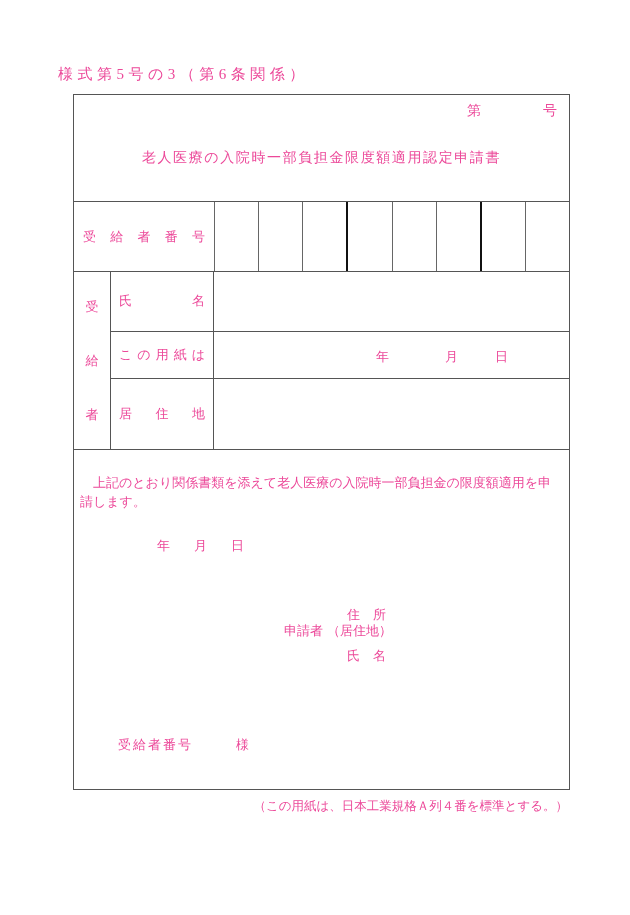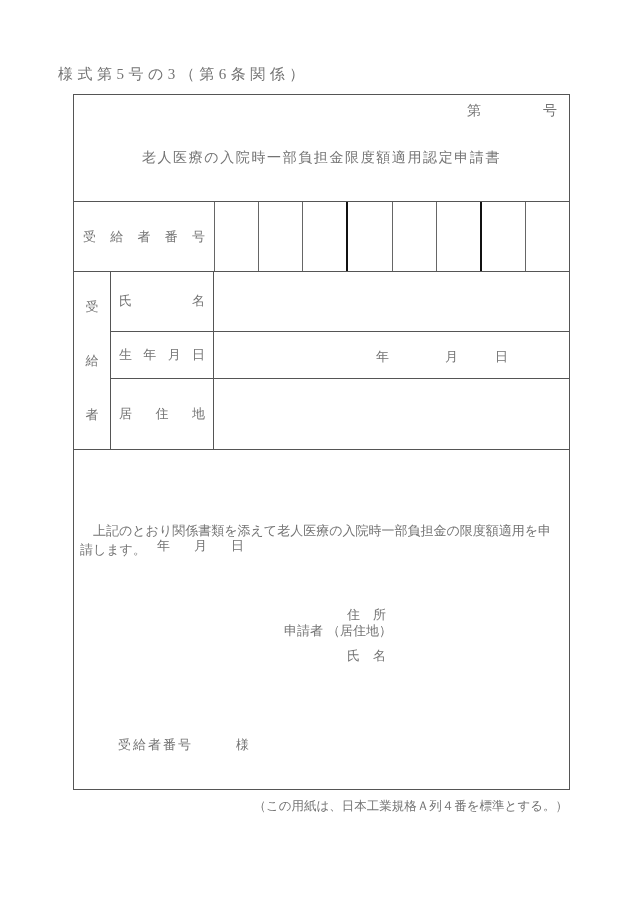--- a/index.html
+++ b/index.html
@@ -1,19 +1,19 @@
 <!DOCTYPE html>
 <html><head>
 <meta charset="utf-8">
 <style>
   html,body{margin:0;padding:0;background:#e9e9e9;}
   .sheet{
     position:relative;width:630px;height:915px;background:#ffffff;
     font-family:"Liberation Serif","DejaVu Serif",serif;
-    color:#737373;overflow:hidden;
+    color:#ec4899;overflow:hidden;
   }
   .form-code{position:absolute;left:58px;top:65px;font-size:15px;letter-spacing:4.5px;white-space:nowrap;}
   .table{position:absolute;left:73px;top:94px;width:495px;height:694px;border:1px solid #555;box-sizing:content-box;}
   
   .head-area{position:absolute;left:0;top:0;right:0;height:106px;}
   .doc-no{position:absolute;top:7px;right:12px;display:flex;gap:62px;font-size:14px;}
   .main-title{position:absolute;top:54px;left:0;width:100%;text-align:center;font-size:14px;letter-spacing:1.6px;white-space:nowrap;}
   
   .num-row{position:absolute;left:0;right:0;top:106px;height:71px;border-top:1px solid #555;border-bottom:1px solid #555;box-sizing:border-box;}
   .num-label{position:absolute;left:0;top:0;width:140px;height:69px;line-height:69px;padding:0 9px;box-sizing:border-box;
@@ -34,21 +34,21 @@
     padding:0 8px;text-align:justify;text-align-last:justify;}
   .r1 .row-label{line-height:58px;}
   .r2 .row-label{line-height:45px;}
   .r3 .row-label{line-height:69px;}
   .row-content{flex:1;position:relative;}
   .birth-cell{position:relative;width:268px;box-sizing:border-box;}
   .birth-cell .u{position:absolute;top:16px;font-size:13px;}
   .u-y{left:125px;} .u-m{left:194px;} .u-d{left:244px;}
   .gender-cell{width:87px;border-left:1px solid #777;box-sizing:border-box;text-align:center;line-height:45px;font-size:13px;white-space:nowrap;}
   
-  .statement{position:absolute;left:6px;top:379px;width:484px;font-size:13px;line-height:18.5px;text-align:left;margin-top:48px;}
+  .statement{position:absolute;left:6px;top:379px;width:484px;font-size:13px;line-height:18.5px;text-align:left;}
   .date-line{position:absolute;left:0;top:444px;height:14px;width:100%;font-size:13px;line-height:14px;}
   .date-line .u{position:absolute;top:0;}
   .d-y{left:83px;} .d-m{left:120px;} .d-d{left:157px;}
   .app-label{position:absolute;left:210px;top:527px;font-size:13px;}
   .app-addr{position:absolute;left:273px;top:511px;font-size:13px;}
   .app-addr-note{position:absolute;left:253px;top:527px;font-size:13px;}
   .app-name{position:absolute;left:273px;top:552px;font-size:13px;}
   .addressee{position:absolute;left:44px;top:641px;font-size:13px;letter-spacing:2px;}
   .honorific{position:absolute;left:162px;top:641px;font-size:13px;}
   .footer-note{position:absolute;left:73px;top:798px;width:495px;text-align:right;font-size:12.5px;white-space:nowrap;}
@@ -88,21 +88,21 @@
         <span>受</span>
         <span>給</span>
         <span>者</span>
       </div>
       <div class="rows">
         <div class="p-row r1">
           <div class="row-label">氏名</div>
           <div class="row-content"></div>
         </div>
         <div class="p-row r2">
-          <div class="row-label">生年月日</div>
+          <div class="row-label">この用紙は</div>
           <div class="row-content birth-cell">
             <span class="u u-y">年</span>
             <span class="u u-m">月</span>
             <span class="u u-d">日</span>
           </div>
         </div>
         <div class="p-row r3">
           <div class="row-label">居住地</div>
           <div class="row-content"></div>
         </div>

